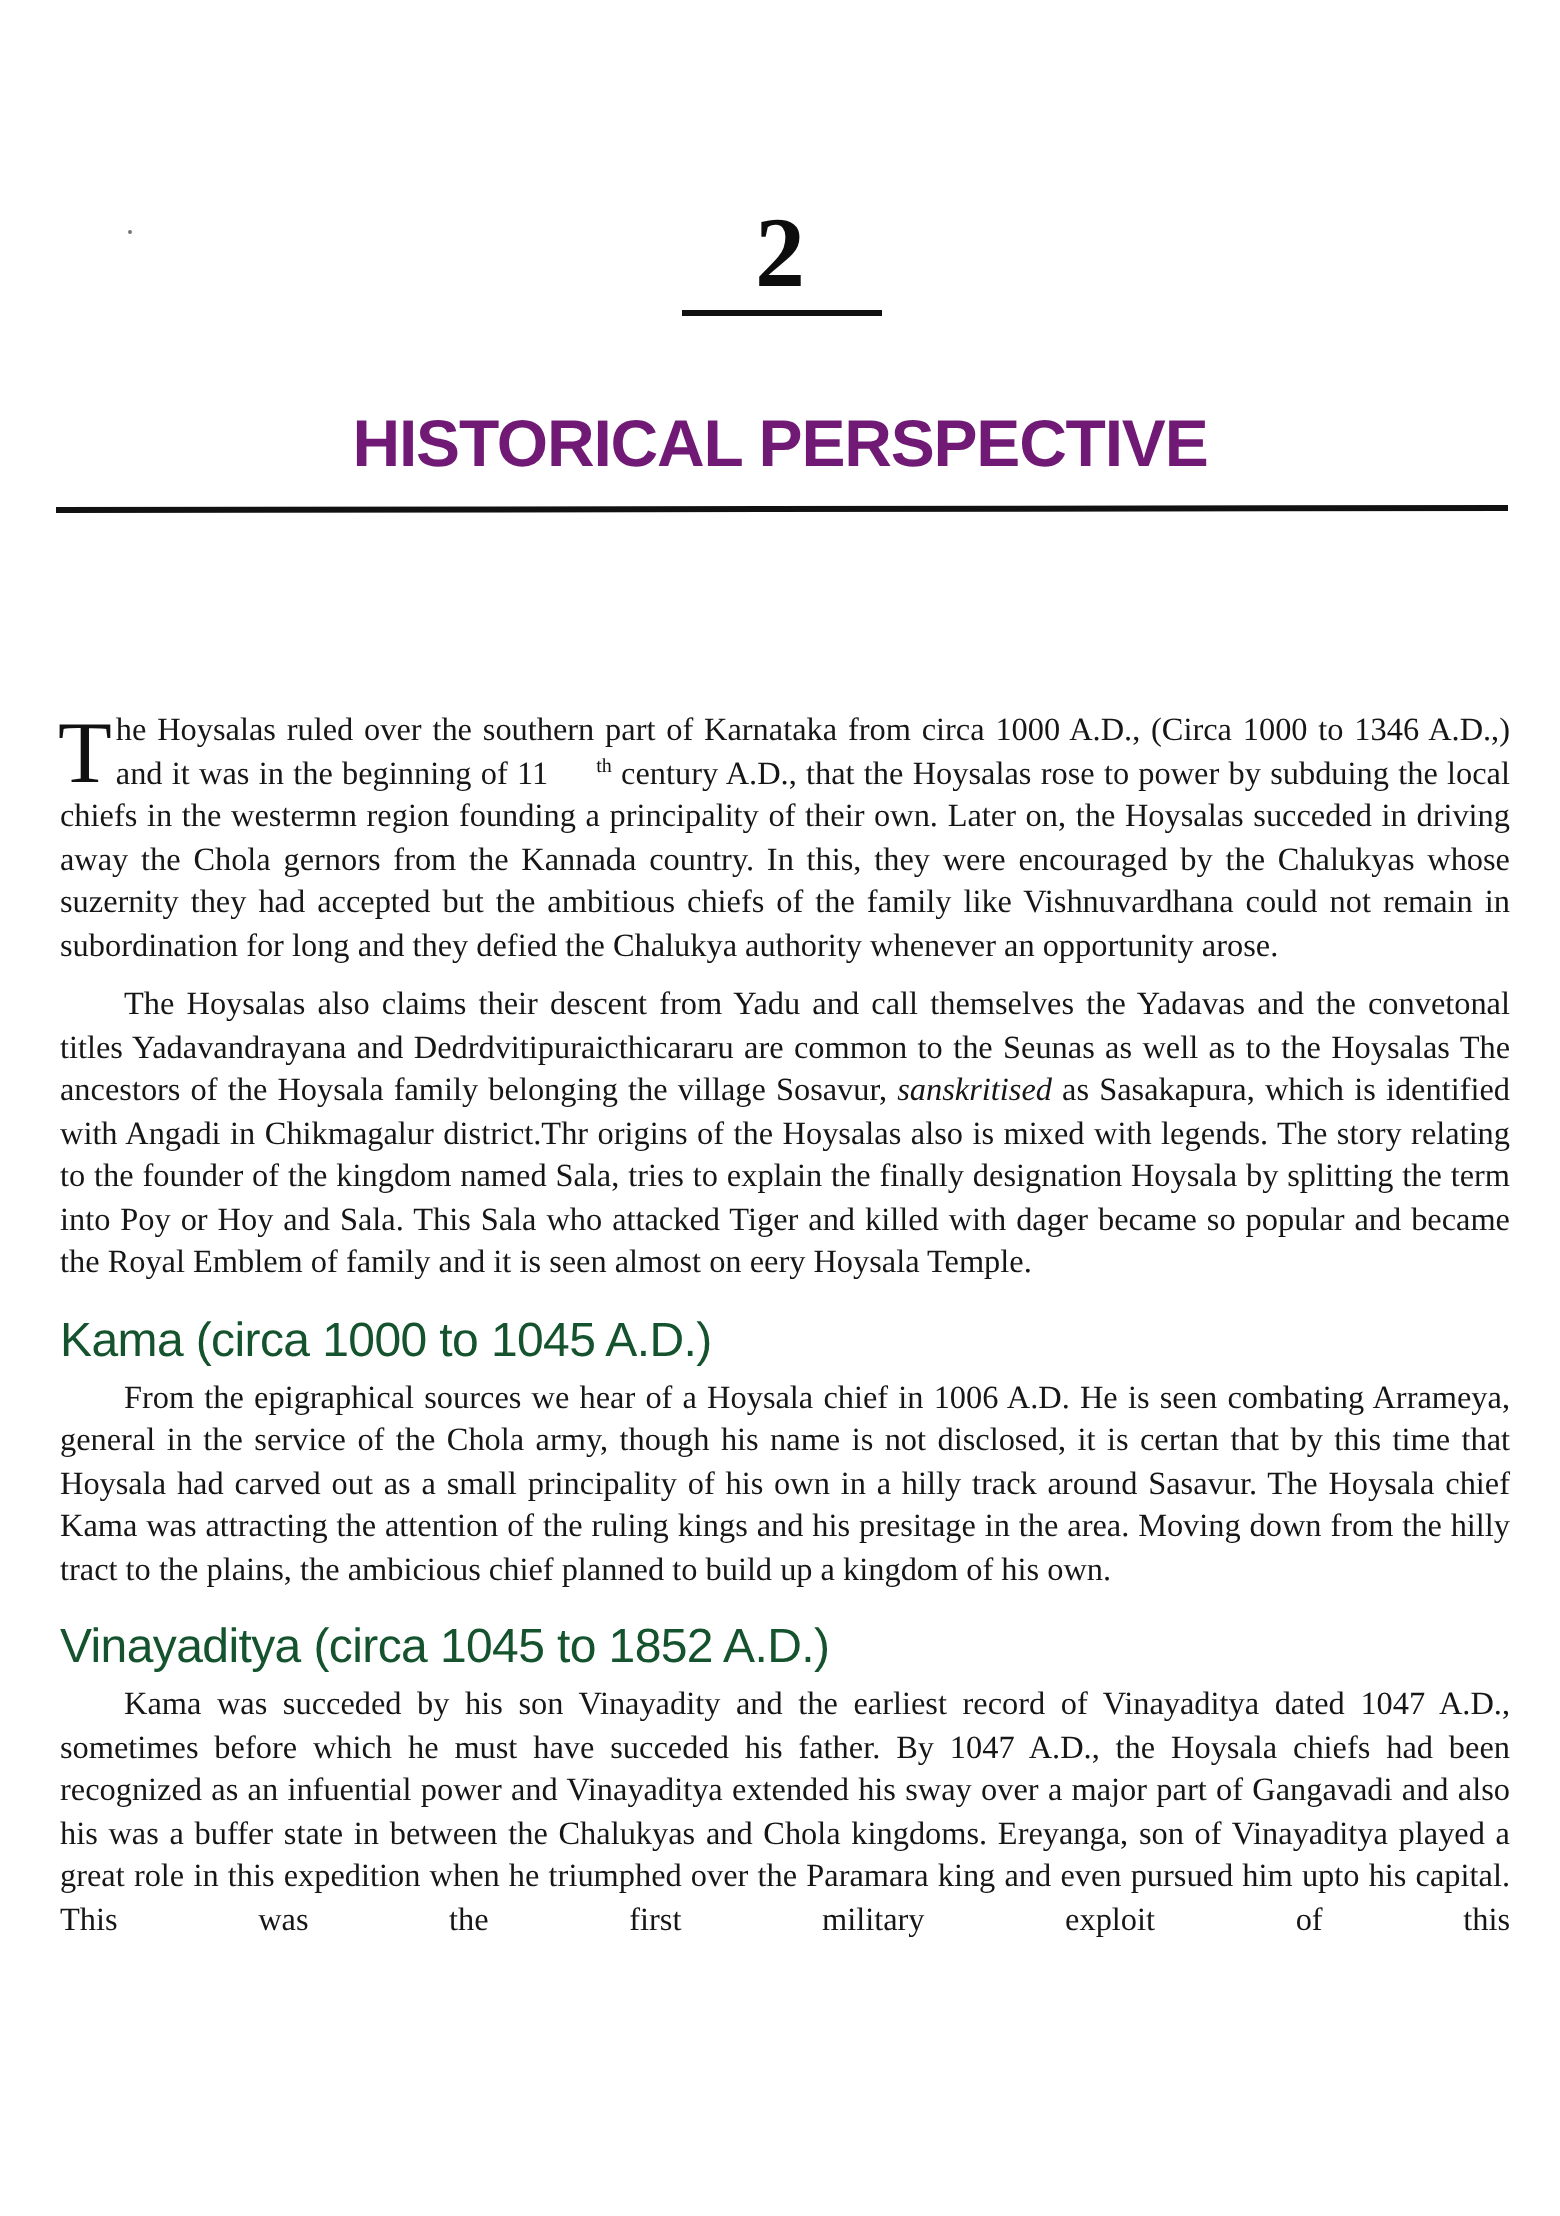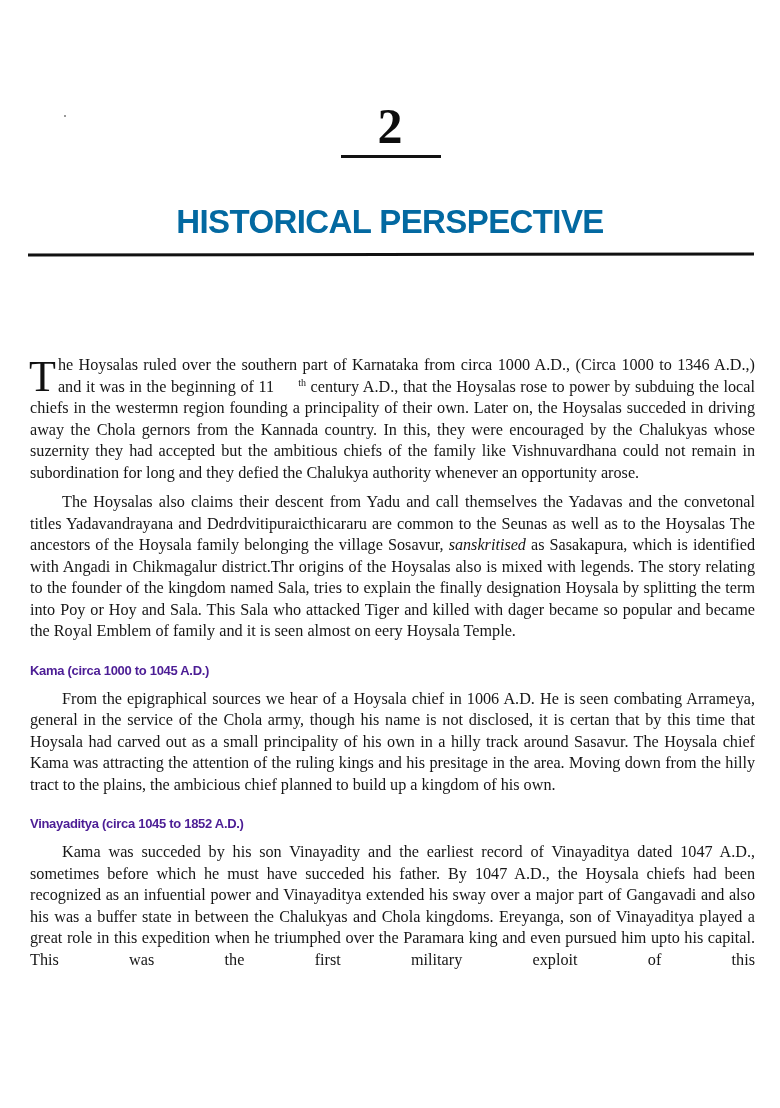--- a/index.html
+++ b/index.html
@@ -47,21 +47,21 @@
       position: absolute;
       left: 0;
       width: 780px;
       top: 202px;
       text-align: center;
       font-family: "Liberation Sans", "DejaVu Sans", sans-serif;
       font-weight: bold;
       font-size: 33px;
       line-height: 40px;
       letter-spacing: -0.6px;
-      color: #0369a1;
+      color: #701a75;
     }
     .title-rule {
       position: absolute;
       left: 28px;
       top: 253px;
       width: 726px;
       height: 3px;
       background: #111;
       transform: rotate(-0.08deg);
     }
@@ -98,25 +98,25 @@
     sup {
       font-size: 10px;
       line-height: 0;
       vertical-align: 6px;
       margin-left: 24px;
     }
     em {
     }
     .section-heading {
       font-family: "Liberation Sans", "DejaVu Sans", sans-serif;
-      font-weight: bold;
-      font-size: 13px;
+      font-weight: normal;
+      font-size: 24px;
       line-height: 24px;
       letter-spacing: -0.3px;
-      color: #4c1d95;
+      color: #14532d;
       margin: 16px 0 6px 0;
     }
   </style>
 </head>
 <body>
 
 <div class="speck"></div>
 
 <div class="chapter-number">2</div>
 <div class="chapter-rule"></div>

